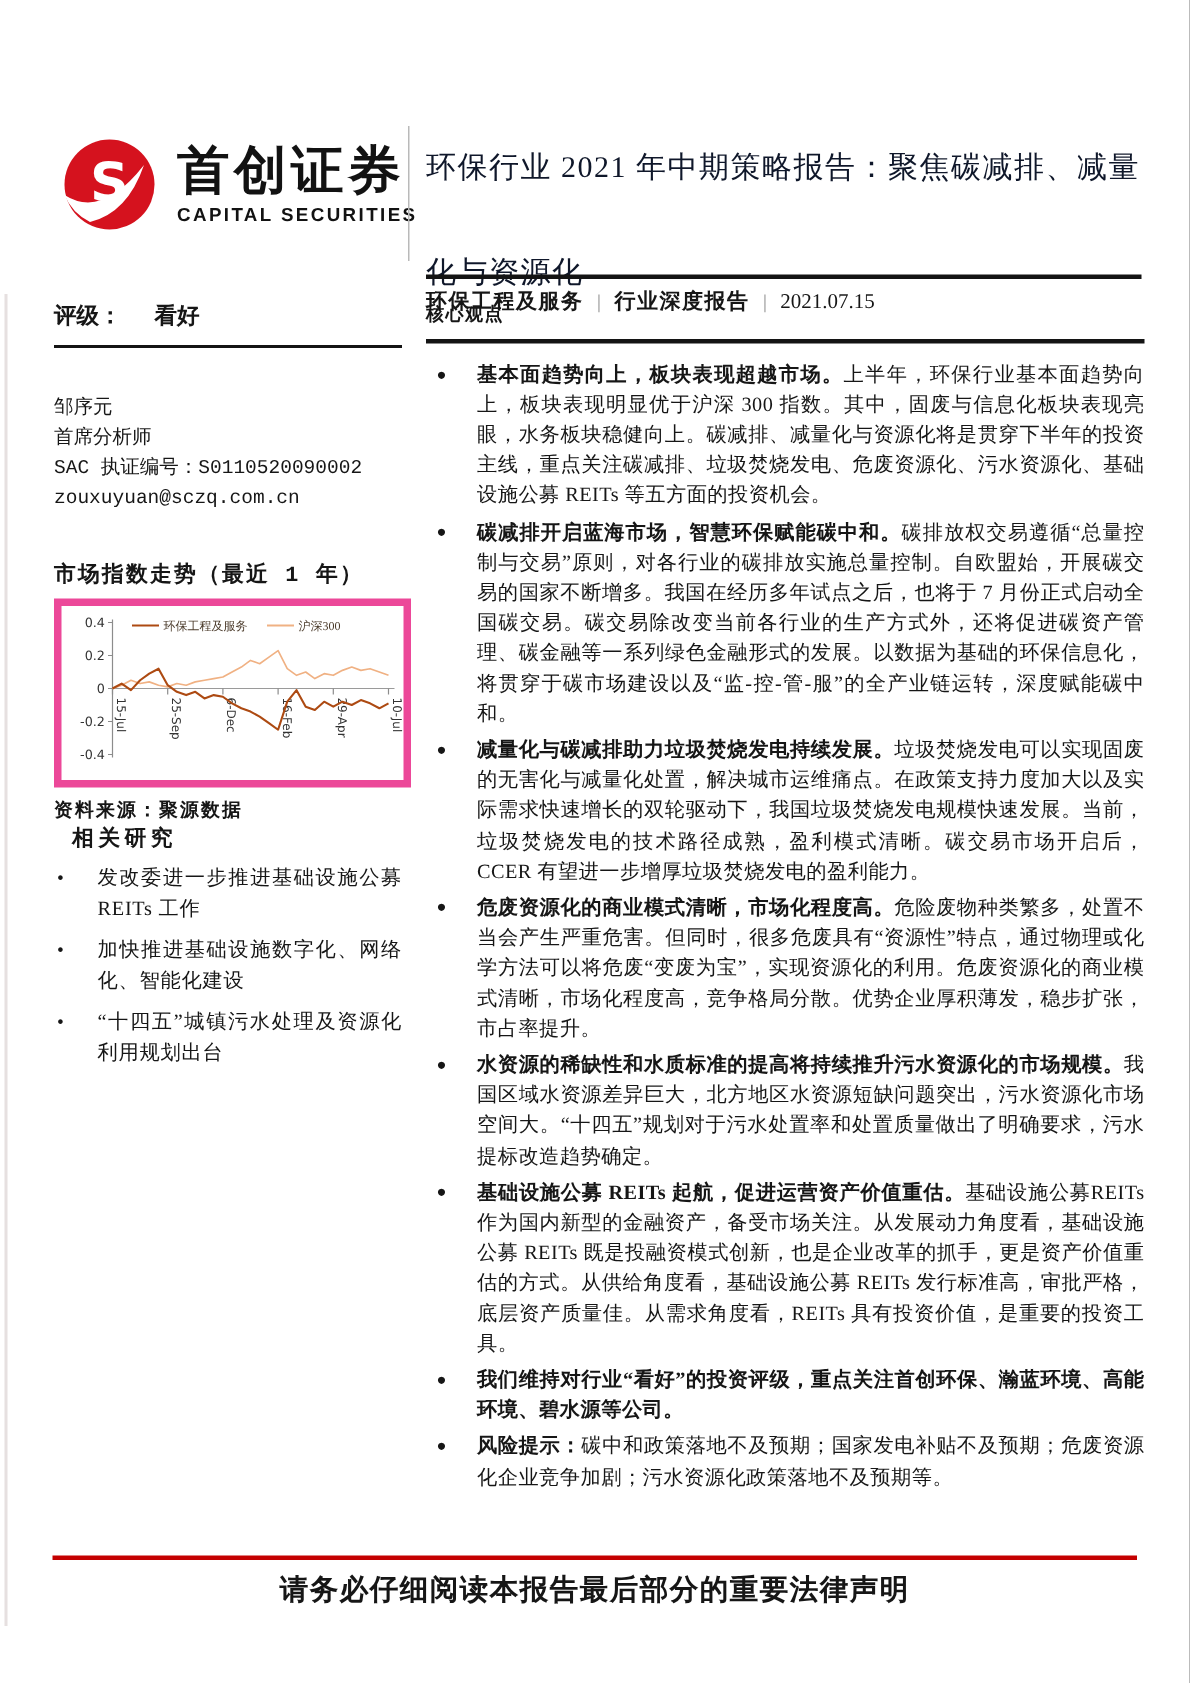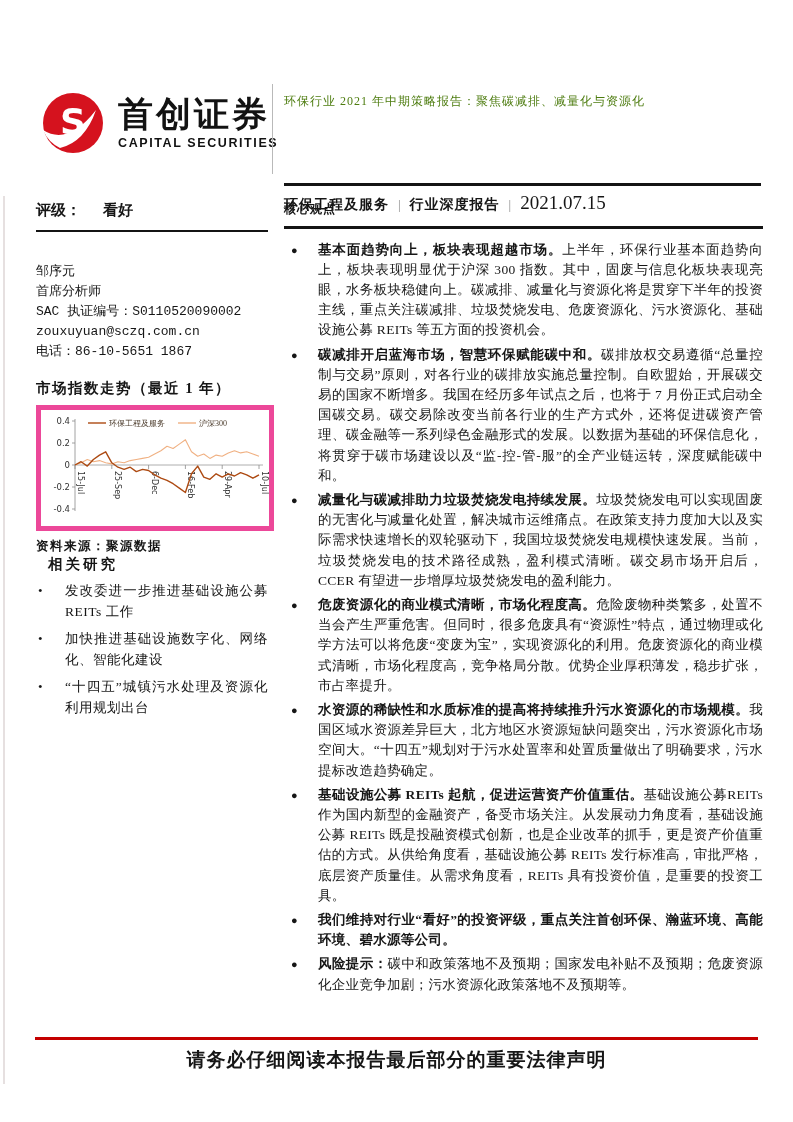--- a/index.html
+++ b/index.html
@@ -9,32 +9,32 @@
     font-family:"Liberation Serif", serif; color:#161616;
   }
   .edge-line { position:absolute; left:3px; top:196px; width:2px; height:888px; background:#e6e0e0; }
 
   
   .logo-block { position:absolute; left:40px; top:90px; display:flex; align-items:center; gap:12px; }
   .logo-mark { width:66px; height:66px; flex:0 0 auto; }
   .logo-cn { font-family:"Liberation Sans", sans-serif; font-weight:bold; font-size:35px; letter-spacing:3px; line-height:1.05; color:#121212; }
   .logo-en { font-family:"Liberation Sans", sans-serif; font-weight:bold; font-size:12.5px; letter-spacing:1.6px; margin-top:3px; color:#121212; }
   .header-divider { position:absolute; left:272px; top:84px; width:1px; height:90px; background:#b9b9b9; }
-  .title-block { position:absolute; left:284px; top:77px; width:481px; font-size:12px; line-height:48px; letter-spacing:1px; color:#4d7c0f; }
+  .title-block { position:absolute; left:284px; top:77px; width:481px; font-size:20px; line-height:70px; letter-spacing:1px; color:#0f172a; }
   .meta-rule { position:absolute; left:284px; top:183px; width:477px; height:3px; background:#141414; }
   .meta-row { position:absolute; left:284px; top:192px; width:477px; display:flex; align-items:baseline; gap:9px; }
   .meta-strong { font-family:"Liberation Sans", sans-serif; font-weight:bold; font-size:14px; letter-spacing:1px; }
   .meta-sep { color:#8a8a8a; font-size:13px; }
-  .meta-date { font-size:19px; }
+  .meta-date { font-size:14px; }
 
   
   .left-col { position:absolute; left:36px; top:201px; width:232px; }
   .rating-row { display:flex; gap:22px; font-family:"Liberation Sans", sans-serif; font-weight:bold; font-size:15px; padding-bottom:10px; border-bottom:2px solid #141414; }
   .analyst { margin-top:30px; font-size:13px; line-height:20px;font-family:Liberation Mono, monospace; }
-  .chart-title { margin-top:17px; font-weight:bold; font-size:14.5px; letter-spacing:1.5px; }
+  .chart-title { margin-top:31px; font-weight:bold; font-size:14.5px; letter-spacing:1.5px;font-family:Liberation Mono, monospace; }
   .chart-box { margin-top:7px; width:228px; height:116px; border:5px solid #ec4899; }
   .chart-box svg { display:block; }
   .chart-source { margin-top:7px; font-weight:bold; font-size:12.5px; letter-spacing:1.5px; }
   .related { }
   .related-title { font-weight:bold; font-size:14.5px; letter-spacing:3px; padding-left:12px; }
   .related-list { margin-top:6px; }
   .related-item { position:relative; padding-left:29px; margin-top:7px; font-size:13.5px; line-height:20.5px; text-align:justify; letter-spacing:0.5px; }
   .related-marker { position:absolute; left:2px; top:0; font-size:13px; }
 
   
@@ -83,21 +83,20 @@
   <div class="left-col">
     <div class="rating-row">
       <span>评级：</span>
       <span>看好</span>
     </div>
     <div class="analyst">
       <div>邹序元</div>
       <div>首席分析师</div>
       <div>SAC 执证编号：S0110520090002</div>
       <div>zouxuyuan@sczq.com.cn</div>
-      <div>电话：86-10-5651 1867</div>
     </div>
     <div class="chart-title">市场指数走势（最近 1 年）</div>
     <div class="chart-box">
       <svg id="chart-svg" viewBox="0 0 228 116" width="228" height="116">
           <line x1="34" y1="9" x2="34" y2="101" stroke="#8c8c8c" stroke-width="0.8"></line>
           <line x1="34" y1="55" x2="222" y2="55" stroke="#9a9a9a" stroke-width="0.8"></line>
           <line x1="31" y1="11" x2="34" y2="11" stroke="#8c8c8c" stroke-width="0.8"></line>
           <text x="29" y="14" text-anchor="end" font-size="8.5" fill="#333" font-family="DejaVu Sans, sans-serif">0.4</text>
           <line x1="31" y1="33" x2="34" y2="33" stroke="#8c8c8c" stroke-width="0.8"></line>
           <text x="29" y="36" text-anchor="end" font-size="8.5" fill="#333" font-family="DejaVu Sans, sans-serif">0.2</text>

